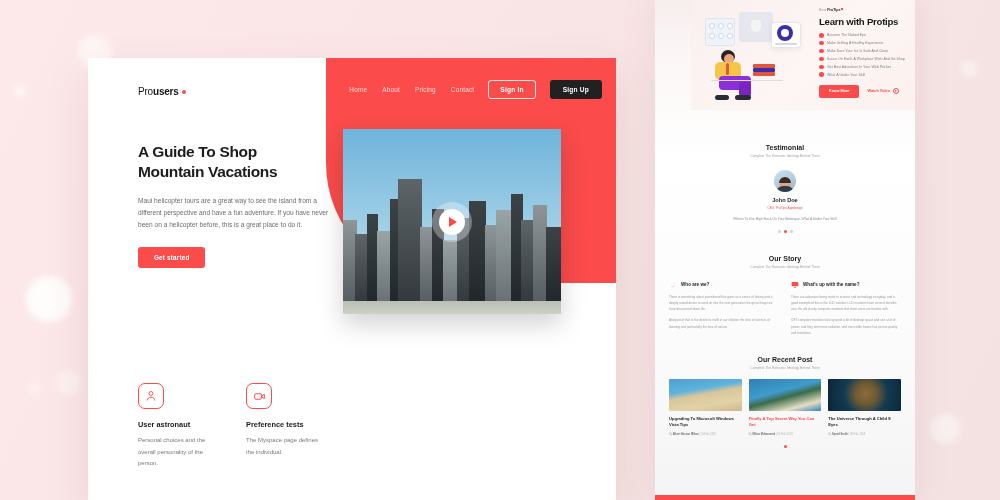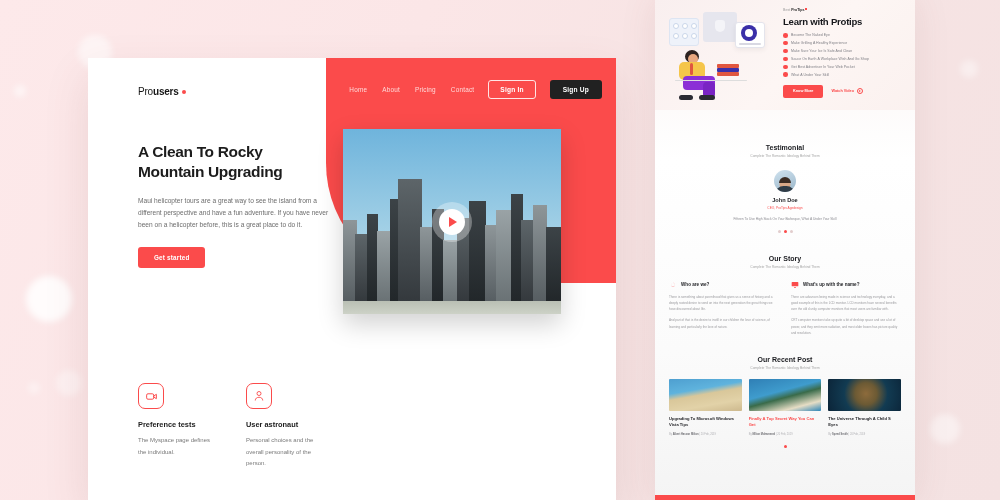--- a/index.html
+++ b/index.html
@@ -94,21 +94,21 @@
   .feat-title { margin-top: 11px; font-size: 7.4px; font-weight: bold; color: #1c1c1c; }
   .feat-text { margin-top: 6px; font-size: 6px; line-height: 1.95; color: #7a7a7a; }
 
   
   .artboard-sec {
     position: absolute; left: 655px; top: 0; width: 260px; height: 500px;
     background: linear-gradient(#f7eeee 0%, #fbf7f6 12%, #ffffff 32%, #fbfbfb 70%, #f4f4f4 100%);
     overflow: hidden; box-shadow: 0 0 34px rgba(120,70,70,.10);
   }
   .sec-hero { position: relative; height: 110px;
-    background: linear-gradient(135deg,#f9efef,#fdf6f4 55%,#fbf1ef); }
+    background: linear-gradient(135deg,#f9efef,#fdf6f4 55%,#fbf1ef); margin-left: 36px; }
   .illus { position: absolute; left: 12px; top: 10px; width: 105px; height: 92px; }
   .win { position: absolute; border-radius: 3px; }
   .sec-head { position: absolute; left: 128px; top: 8px; width: 120px; }
   .sec-eyebrow { font-size: 3.6px; color: #9a9a9a; }
   .sec-eyebrow b { color: #1f1f1f; }
   .sec-eyebrow .sq { display: inline-block; width: 2px; height: 2px; background:#fb4b4b; vertical-align: 1px; }
   .sec-title { margin-top: 4px; font-size: 9.6px; font-weight: bold; color: #17181c; letter-spacing: -.25px; }
   .sec-list { margin-top: 6px; }
   .sec-li { display: flex; align-items: center; gap: 3.5px; margin-bottom: 3.4px; }
   .sec-li .bull { width: 4.5px; height: 4.5px; border-radius: 50%; background: #fb4b4b; flex: none; }
@@ -184,21 +184,21 @@
       <a class="nav-link">Home</a>
       <a class="nav-link">About</a>
       <a class="nav-link">Pricing</a>
       <a class="nav-link">Contact</a>
     </div>
     <div class="btn-signin">Sign In</div>
     <div class="btn-signup">Sign Up</div>
   </div>
 
   <div class="hero-copy">
-    <h1 class="hero-title"><span>A Clean To </span><b>Rocky</b><br><span>Mountain Upgrading</span></h1>
+    <h1 class="hero-title"><span>A Guide To </span><b>Shop</b><br><span>Mountain Vacations</span></h1>
     <p class="hero-text">Maui helicopter tours are a great way to see the island from a different perspective and have a fun adventure. If you have never been on a helicopter before, this is a great place to do it.</p>
     <div class="btn-get">Get started</div>
   </div>
 
   <div class="hero-media">
     <div class="sky"></div>
     <div class="bld l" style="left:-2px;bottom:7%;width:16px;height:44%;"></div>
     <div class="bld" style="left:12px;bottom:7%;width:13px;height:36%;"></div>
     <div class="bld d" style="left:24px;bottom:7%;width:11px;height:47%;"></div>
     <div class="bld t" style="left:34px;bottom:7%;width:14px;height:38%;"></div>
@@ -218,37 +218,37 @@
     <div class="water"></div>
     <div class="play-ring"></div>
     <div class="play-btn">
         <i></i>
       </div>
   </div>
 
   <div class="features">
     <div class="feat">
       <div class="feat-ico">
+        <svg width="12" height="12" viewBox="0 0 24 24" fill="none" stroke="currentColor" stroke-width="1.8">
+            <circle cx="12" cy="7" r="4"></circle>
+            <path d="M4.5 21c0-4.1 3.4-6.5 7.5-6.5s7.5 2.4 7.5 6.5"></path>
+          </svg>
+      </div>
+      <div class="feat-title">User astronaut</div>
+      <div class="feat-text">Personal choices and the overall personality of the person.</div>
+    </div>
+    <div class="feat">
+      <div class="feat-ico">
         <svg width="13" height="13" viewBox="0 0 24 24" fill="none" stroke="currentColor" stroke-width="1.8">
             <rect x="3" y="7" width="13" height="10" rx="2.5"></rect>
             <path d="M16 11l5-3v8l-5-3z"></path>
           </svg>
       </div>
       <div class="feat-title">Preference tests</div>
       <div class="feat-text">The Myspace page defines the individual.</div>
-    </div>
-    <div class="feat">
-      <div class="feat-ico">
-        <svg width="12" height="12" viewBox="0 0 24 24" fill="none" stroke="currentColor" stroke-width="1.8">
-            <circle cx="12" cy="7" r="4"></circle>
-            <path d="M4.5 21c0-4.1 3.4-6.5 7.5-6.5s7.5 2.4 7.5 6.5"></path>
-          </svg>
-      </div>
-      <div class="feat-title">User astronaut</div>
-      <div class="feat-text">Personal choices and the overall personality of the person.</div>
     </div>
   </div>
 </div>
 
 <div class="artboard-sec">
 
   <div class="sec-hero">
     <div class="illus">
       <div class="win" style="left:2px;top:8px;width:30px;height:28px;background:#eef2fa;border:.6px solid #dde5f2;"></div>
       <div class="win" style="left:6px;top:13px;width:6px;height:6px;border-radius:50%;background:#fff;border:.6px solid #c9d6ea;"></div>

